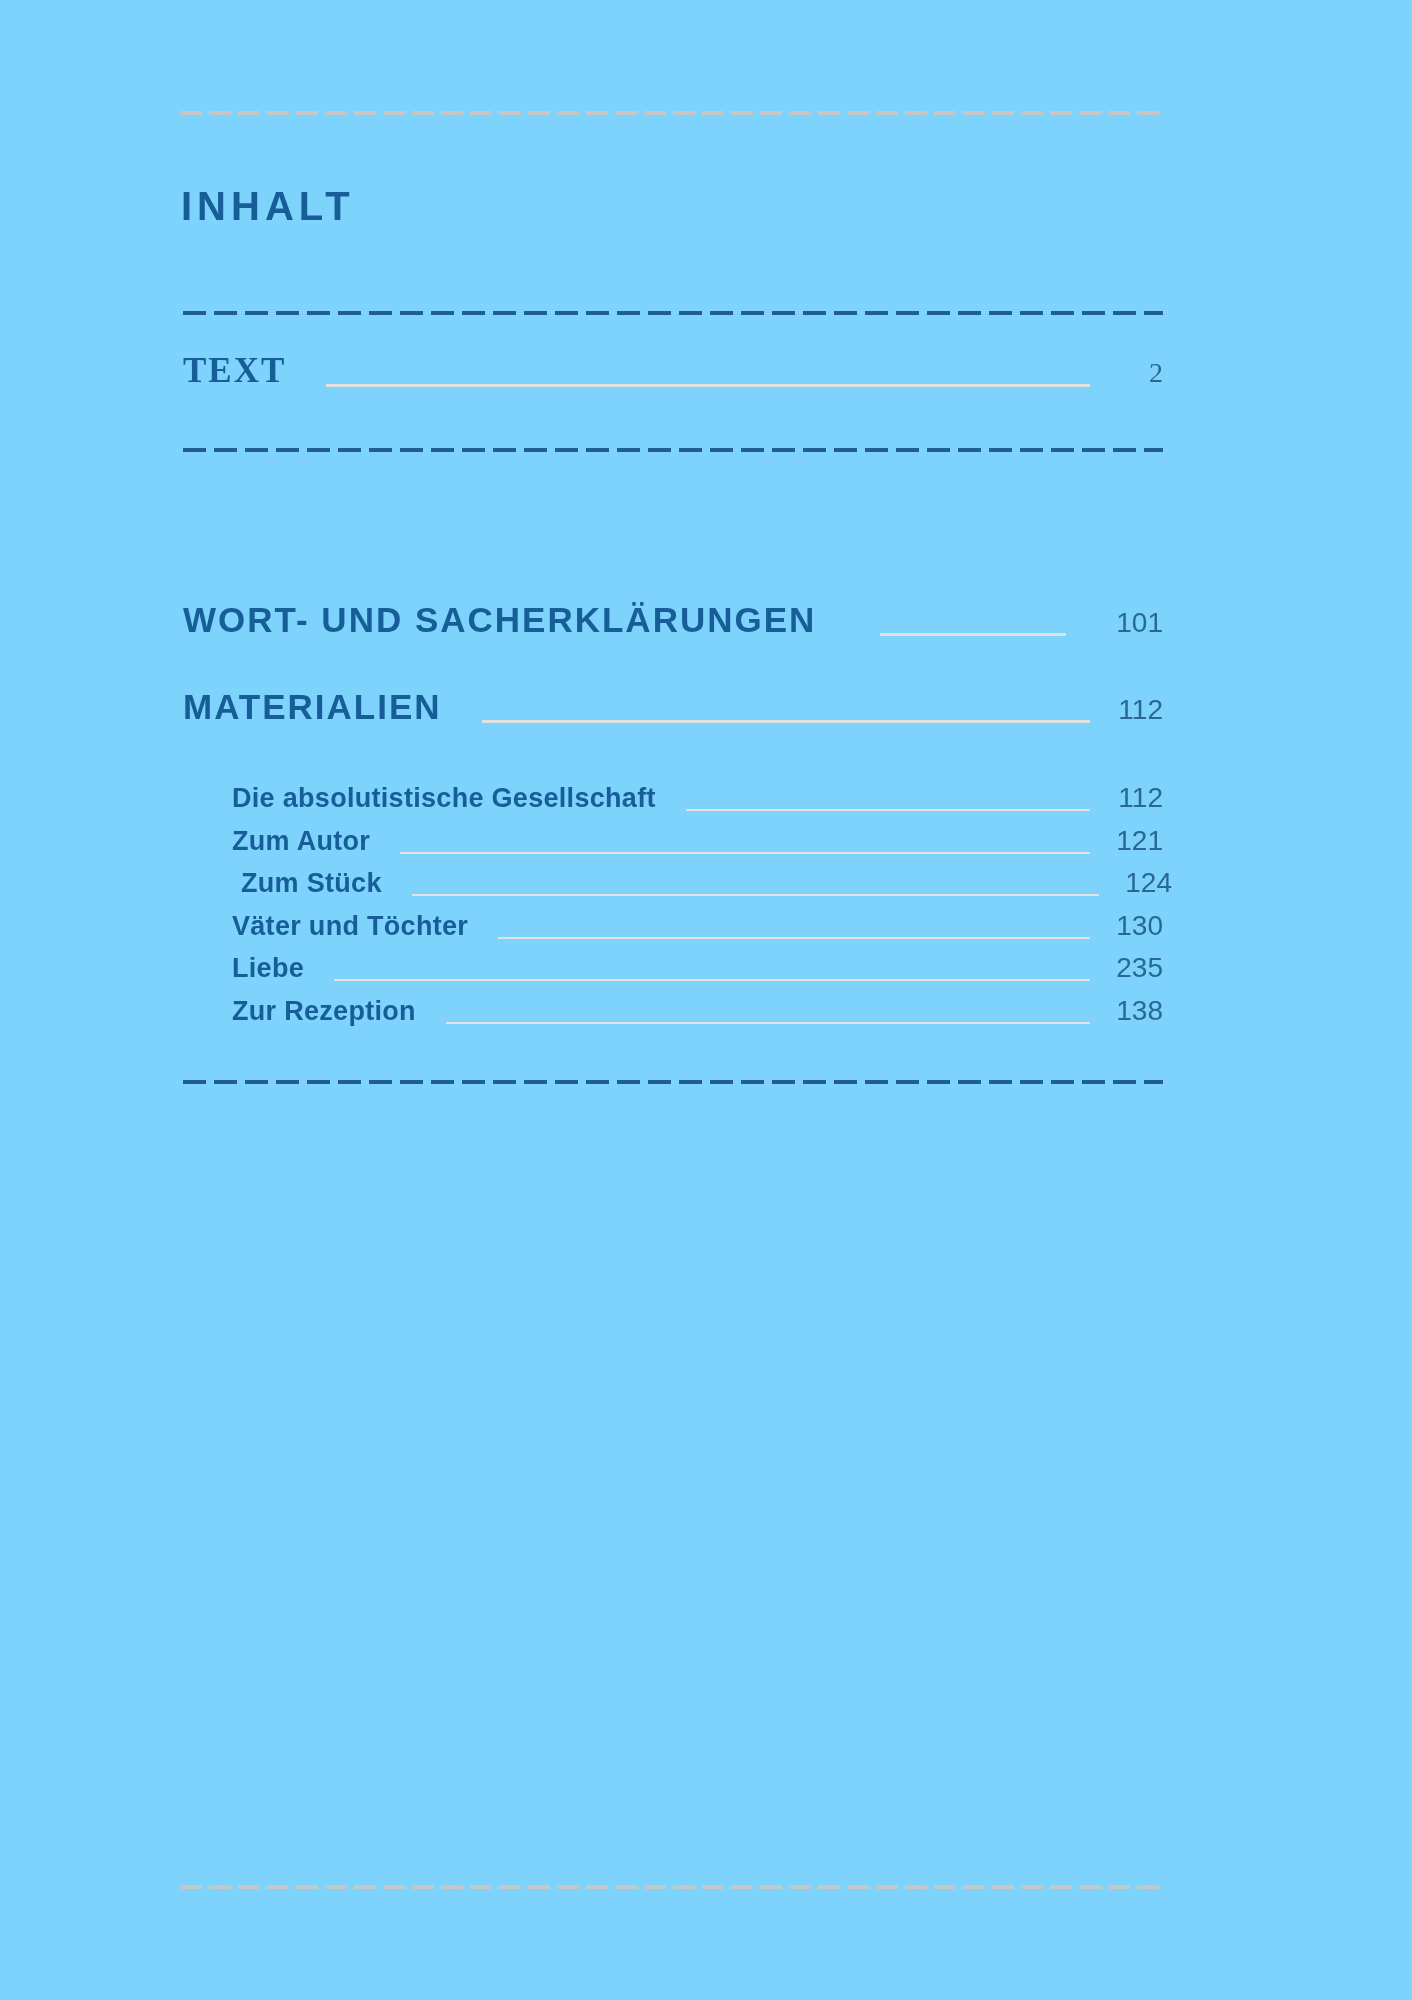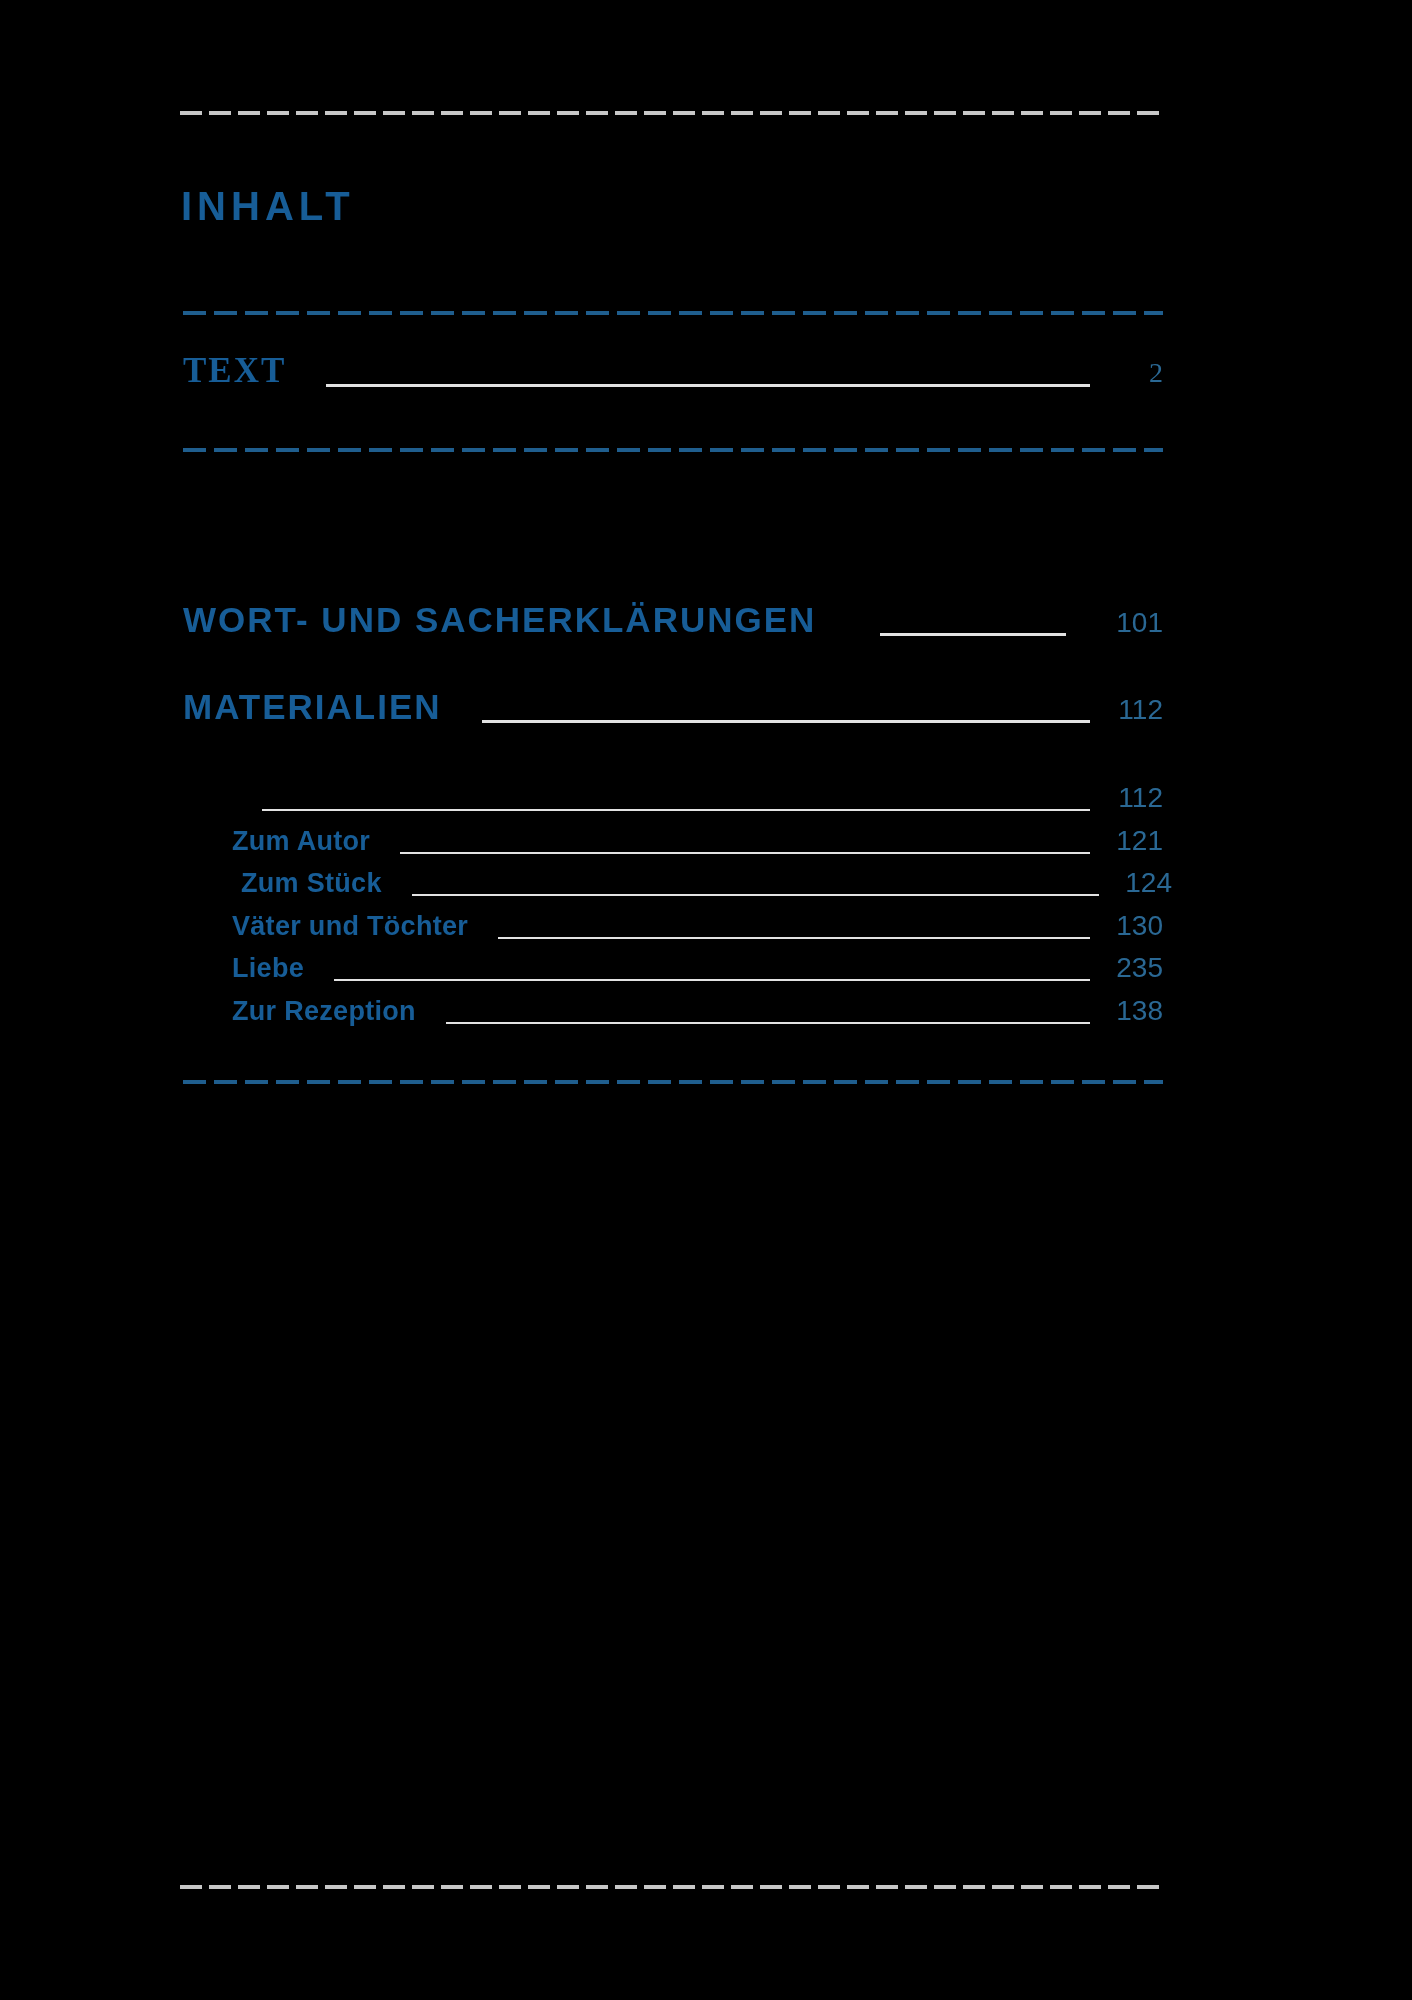--- a/index.html
+++ b/index.html
@@ -1,19 +1,19 @@
 <!DOCTYPE html>
 <html><head>
 <meta charset="utf-8">
 <style>
   html,body{margin:0;padding:0;background:#ffffff;}
   .page{
     position:relative;
     width:1412px;height:2000px;
-    background:#000000;
+    background:#7dd3fc;
     font-family:"Liberation Sans", sans-serif;
     overflow:hidden;
   }
   
   .rule{position:absolute;left:183px;width:980px;height:4px;}
   .rule.gray{
     left:180px;width:983px;
     background:repeating-linear-gradient(90deg,#c7c7c7 0 22px,transparent 22px 29px);
   }
   .rule.blue{
@@ -97,20 +97,21 @@
     <span class="pagenum">101</span>
   </div>
 
   <div class="toc-row row-materialien">
     <span class="label">MATERIALIEN</span>
     <span class="leader"></span>
     <span class="pagenum">112</span>
   </div>
 
   <div class="toc-row sub row-s0">
+    <span class="label">Die absolutistische Gesellschaft</span>
     <span class="leader"></span>
     <span class="pagenum">112</span>
   </div>
 
   <div class="toc-row sub row-s1">
     <span class="label">Zum Autor</span>
     <span class="leader"></span>
     <span class="pagenum">121</span>
   </div>
 

